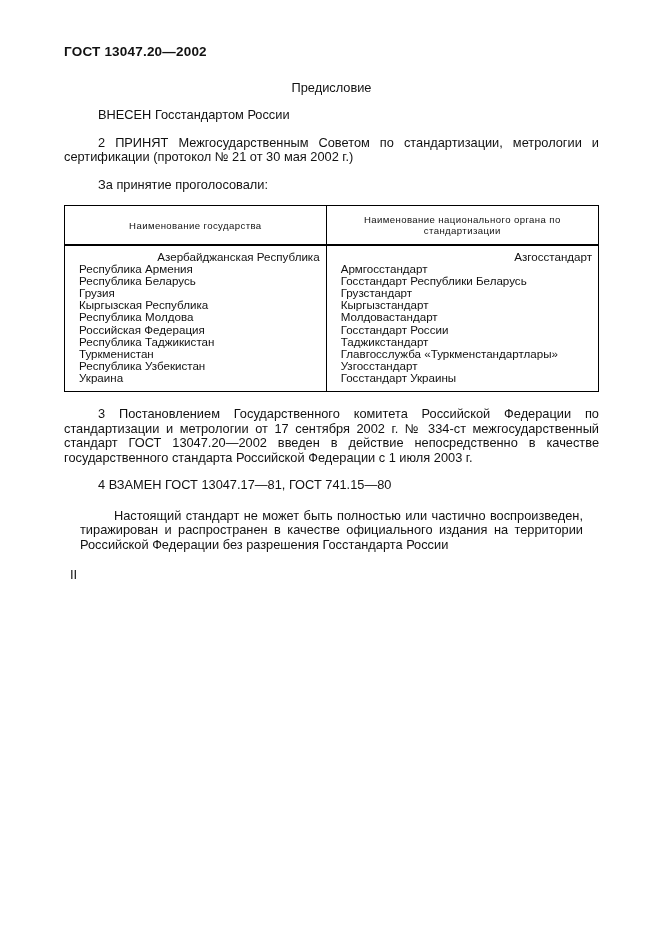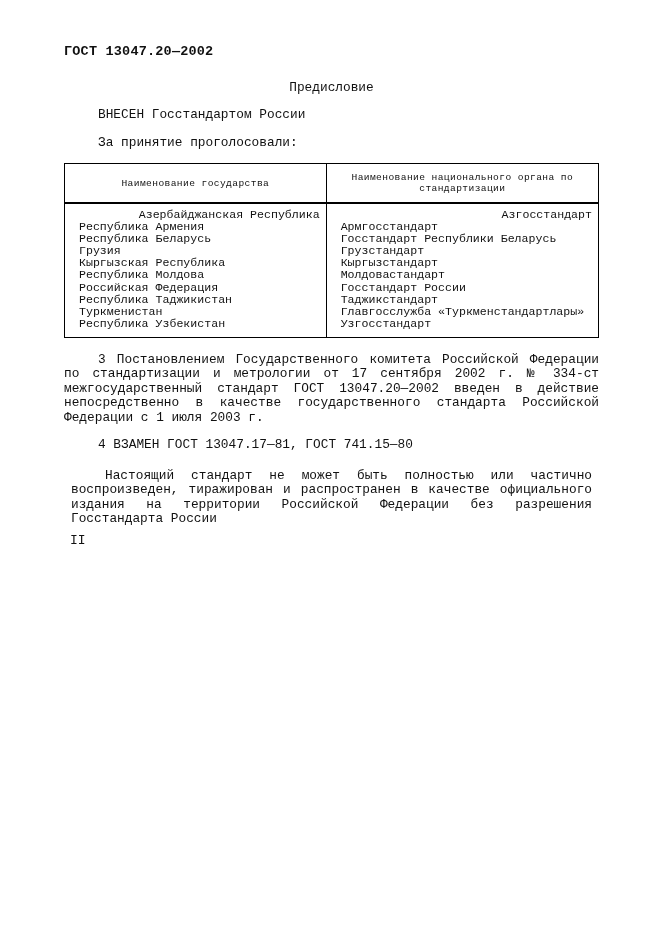--- a/index.html
+++ b/index.html
@@ -7,21 +7,21 @@
     padding: 0;
     background: #e8e8e8;
   }
   .page {
     position: relative;
     width: 661px;
     height: 936px;
     margin: 0 auto;
     background: #ffffff;
     color: #111111;
-    font-family: Liberation Mono, monospace;
+    font-family: Liberation Sans, sans-serif;
     font-size: 12.8px;
     line-height: 14.5px;
     box-sizing: border-box;
     padding: 45px 62px 20px 64px;
     overflow: hidden;
   }
   .doc-header {
     font-weight: bold;
     font-size: 13.5px;
     letter-spacing: 0.2px;
@@ -67,21 +67,21 @@
     vertical-align: top;
   }
   table.vote-table tbody tr:first-child td { padding-top: 5px; text-align: right; }
   table.vote-table tbody tr:last-child td { padding-bottom: 7px; }
   .copyright {
     margin: 0;
     margin-top: 256px;
     text-align: right;
   }
   .footer-notice {
-    margin: 7px;
+    margin: 16px;
     margin-top: 16px;
     text-align: justify;
     text-indent: 34px;
   }
   .page-number {
     margin: 6px;
     margin-top: 7px;
     font-size: 13px;
   }
 </style>
@@ -90,20 +90,21 @@
 
 <div class="page">
 
   <div class="doc-header">ГОСТ 13047.20—2002</div>
 
   <div class="doc-title">Предисловие</div>
 
 
   <p class="para tight">ВНЕСЕН Госстандартом России</p>
 
+  <p class="para tight">2 ПРИНЯТ Межгосударственным Советом по стандартизации, метрологии и сертификации (протокол № 21 от 30 мая 2002 г.)</p>
 
   <p class="para tight">За принятие проголосовали:</p>
 
   <table class="vote-table">
     <thead>
       <tr>
         <th>Наименование государства</th>
         <th>Наименование национального органа по стандартизации</th>
       </tr>
     </thead>
@@ -141,20 +142,24 @@
         <td>Таджикстандарт</td>
       </tr>
         <tr>
         <td>Туркменистан</td>
         <td>Главгосслужба «Туркменстандартлары»</td>
       </tr>
         <tr>
         <td>Республика Узбекистан</td>
         <td>Узгосстандарт</td>
       </tr>
+        <tr>
+        <td>Украина</td>
+        <td>Госстандарт Украины</td>
+      </tr>
       </tbody>
   </table>
 
   <p class="para">3 Постановлением Государственного комитета Российской Федерации по стандартизации и метрологии от 17 сентября 2002 г. № 334-ст межгосударственный стандарт ГОСТ 13047.20—2002 введен в действие непосредственно в качестве государственного стандарта Российской Федерации с 1 июля 2003 г.</p>
 
   <p class="para tight">4 ВЗАМЕН ГОСТ 13047.17—81, ГОСТ 741.15—80</p>
 
 
   <p class="footer-notice">Настоящий стандарт не может быть полностью или частично воспроизведен, тиражирован и распространен в качестве официального издания на территории Российской Федерации без разре­шения Госстандарта России</p>
 

